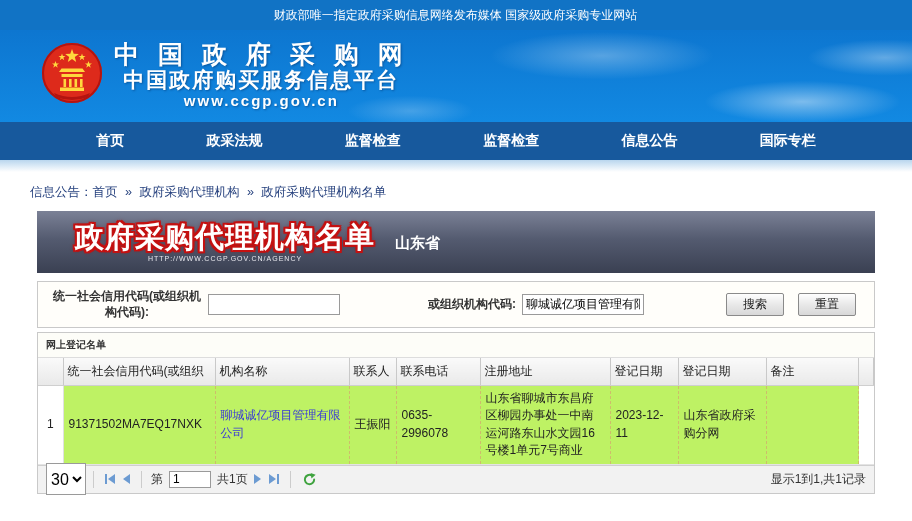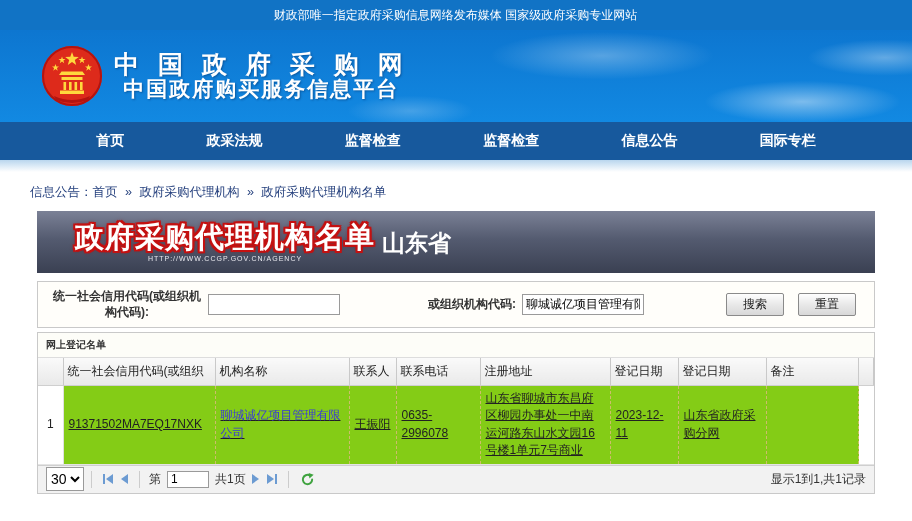--- a/index.html
+++ b/index.html
@@ -12,21 +12,21 @@
 
   
   .header { height:92px; position:relative; overflow:hidden;
     background:
       radial-gradient(ellipse 140px 30px at 88% 78%, rgba(255,255,255,.45), transparent 70%),
       radial-gradient(ellipse 160px 34px at 66% 28%, rgba(255,255,255,.30), transparent 70%),
       radial-gradient(ellipse 110px 26px at 97% 30%, rgba(255,255,255,.35), transparent 70%),
       radial-gradient(ellipse 90px 22px at 45% 88%, rgba(255,255,255,.22), transparent 70%),
       linear-gradient(180deg,#0d76d0,#1289e2);
     display:flex; align-items:center; padding-left:40px; }
-  .logo-wrap { display:flex; align-items:center; gap:10px; }
+  .logo-wrap { display:flex; gap:10px; }
   .brand { color:#fff; text-align:center; }
   .brand .t1 { font-size:25px; font-weight:bold; letter-spacing:6px; line-height:1.05;
                text-shadow:1px 1px 2px rgba(0,40,90,.45); white-space:nowrap; }
   .brand .t2 { font-size:21px; font-weight:bold; letter-spacing:2px; line-height:1.15;
                text-shadow:1px 1px 2px rgba(0,40,90,.45); white-space:nowrap; }
   .brand .t3 { font-size:15px; font-weight:bold; letter-spacing:2px; line-height:1.25;
                text-shadow:1px 1px 2px rgba(0,40,90,.45); }
 
   
   .nav { height:38px; background:#17599d; display:flex; align-items:center;
@@ -42,21 +42,21 @@
   
   .content { margin:10px 37px 0 37px; }
 
   .banner { height:62px; background:linear-gradient(180deg,#7b8196 0%,#545b70 45%,#3a4052 100%);
             display:flex; align-items:center; padding-left:38px; }
   .banner-title-block { text-align:center; }
   .banner-title { color:#fff; font-size:29px; font-weight:bold; letter-spacing:1px; line-height:1; white-space:nowrap;
      text-shadow:-2px 0 #c41111, 2px 0 #c41111, 0 -2px #c41111, 0 2px #c41111,
                  -2px -2px #c41111, 2px 2px #c41111, -2px 2px #c41111, 2px -2px #c41111, 0 0 5px #8d0b0b; }
   .banner-url { color:#e8e8ee; font-size:7px; letter-spacing:1px; margin-top:3px; }
-  .banner-province { color:#fff; font-size:23px; font-weight:bold; margin-left:7px; margin-top:2px; }
+  .banner-province { color:#fff; font-size:15px; font-weight:bold; margin-left:20px; margin-top:2px; }
 
   
   .search-panel { margin-top:8px; border:1px solid #c9c9c9; background:#fffefa; height:47px;
                   display:flex; align-items:center; padding:0 10px; font-size:12px; color:#333; }
   .search-label { font-weight:bold; line-height:1.3; }
   .code-label { width:158px; text-align:center; }
   .search-input { height:21px; border:1px solid #9a9a9a; background:#fff; font-size:12px;
                   padding:0 3px; font-family:inherit; }
   .code-input { width:132px; margin-left:2px; }
   .name-label { margin-left:88px; white-space:nowrap; }
@@ -69,30 +69,30 @@
   
   .table-panel { margin-top:4px; border:1px solid #c9c9c9; background:#fff; }
   .table-title { font-size:10px; font-weight:bold; color:#333; padding:5px 8px;
                  background:#fdfdf8; border-bottom:1px solid #ddd; }
   table { border-collapse:collapse; table-layout:fixed; width:100%; font-size:12px; color:#222; }
   thead th { background:linear-gradient(180deg,#fafafa,#e9e9e9); font-weight:normal; text-align:left;
              padding:5px 4px; border-right:1px solid #c9c9c9; border-bottom:1px solid #cfcfcf;
              white-space:nowrap; overflow:hidden; }
   thead th.num-col, thead th.tail-col { border-right:1px solid #c9c9c9; }
   tbody td { padding:4px 5px; vertical-align:middle; line-height:1.45; }
-  tbody td.cell-y { background:#84cc16; border-right:1px dashed #cdbd6a;text-decoration:underline; }
+  tbody td.cell-y { background:#bef264; border-right:1px dashed #cdbd6a; }
   tbody td.num-cell { background:#fff; text-align:center; border-right:1px solid #e0e0e0; }
   tbody td.tail-cell { background:#fff; }
   tbody tr { border-bottom:1px solid #e4e4e4; }
   .org-link { color:#3a3ad6; text-decoration:none; cursor:pointer; }
 
   
   .pager { height:28px; background:#f2f2f2; border-top:1px solid #cfcfcf;
            display:flex; align-items:center; font-size:12px; color:#333; padding:0 8px; }
-  .pager select { height:24px; font-size:14px; border:1px solid #9a9a9a; background:#fff; font-family:inherit; }
+  .pager select { height:32px; font-size:16px; border:1px solid #9a9a9a; background:#fff; font-family:inherit; }
   .pager .vdiv { width:1px; height:17px; background:#ccc; margin:0 7px; }
   .pg-btn { display:inline-flex; align-items:center; gap:1px; padding:2px 4px; cursor:pointer; }
   .tri-l { width:0; height:0; border-top:5px solid transparent; border-bottom:5px solid transparent;
            border-right:7px solid #6c9bd2; }
   .tri-r { width:0; height:0; border-top:5px solid transparent; border-bottom:5px solid transparent;
            border-left:7px solid #6c9bd2; }
   .bar { width:2px; height:10px; background:#6c9bd2; }
   .page-input { width:42px; height:17px; border:1px solid #9a9a9a; font-size:12px; padding:0 3px;
                 margin:0 4px; font-family:inherit; }
   .pg-text { white-space:nowrap; margin:0 2px; }
@@ -121,20 +121,21 @@
       <rect x="23.5" y="38" width="2.6" height="8" fill="#ffd83d"></rect>
       <rect x="29" y="38" width="2.6" height="8" fill="#ffd83d"></rect>
       <rect x="34.5" y="38" width="2.6" height="8" fill="#ffd83d"></rect>
       <rect x="40" y="38" width="2.6" height="8" fill="#ffd83d"></rect>
       <rect x="20" y="46.5" width="24" height="3.5" fill="#ffd83d"></rect>
       <path d="M14 52 Q32 60 50 52 L48 56 Q32 62 16 56 Z" fill="#b31410"></path>
     </svg>
     <div class="brand">
       <div class="t1">中 国 政 府 采 购 网</div>
       <div class="t2">中国政府购买服务信息平台</div>
+      <div class="t3">www.ccgp.gov.cn</div>
     </div>
   </div>
 </div>
 
 <div class="nav">
   <span class="nav-item">首页</span>
   <span class="nav-item">政采法规</span>
   <span class="nav-item">监督检查</span>
   <span class="nav-item">监督检查</span>
   <span class="nav-item">信息公告</span>

